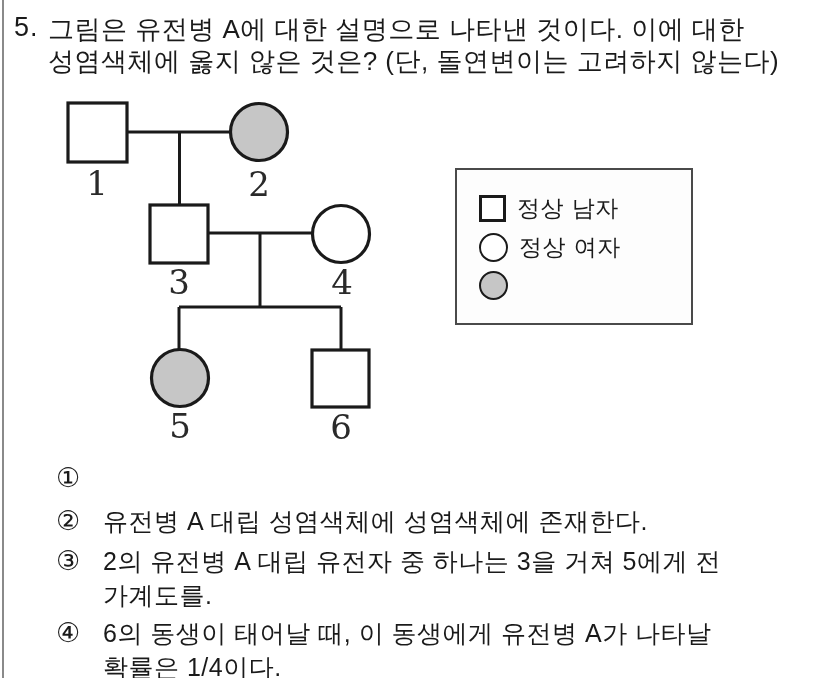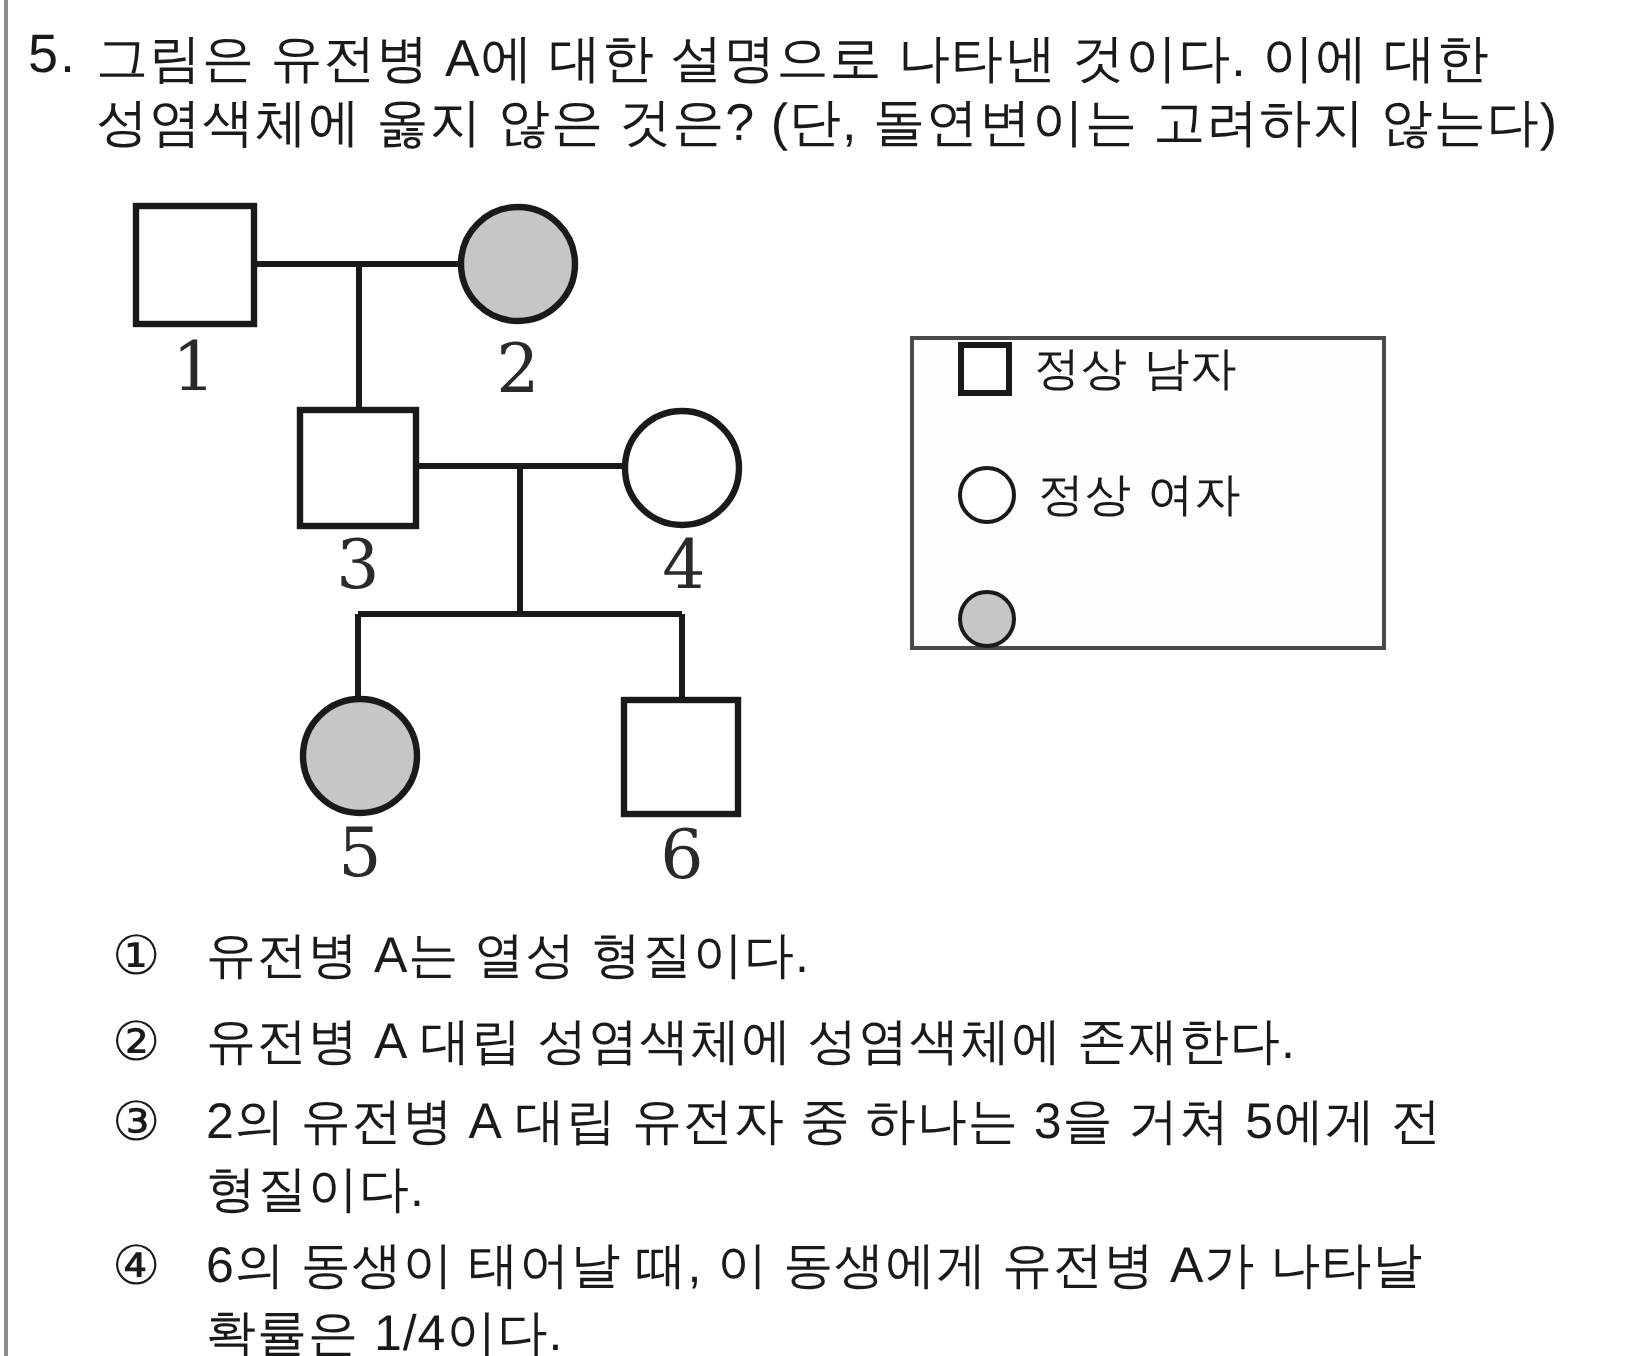--- a/index.html
+++ b/index.html
@@ -59,21 +59,21 @@
   .legend-box {
     position: absolute;
     left: 455px; top: 168px;
     width: 238px; height: 157px;
     border: 2px solid #4a4a4a;
     background: #fdfdfd;
     display: flex;
     flex-direction: column;
     justify-content: center;
     padding-left: 22px;
-    gap: 32px;
+    gap: 8px;
   }
   .legend-row { display: flex; align-items: center; gap: 11px; }
   .legend-row .sym-square {
     width: 27px; height: 27px;
     border: 3px solid #1a1a1a;
     background: #ffffff;
     flex: 0 0 auto;
   }
   .legend-row .sym-circle {
     width: 29px; height: 29px;
@@ -162,37 +162,34 @@
       <span class="sym-circle"></span>
       <span class="legend-label">정상 여자</span>
     </div>
     <div class="legend-row">
       <span class="sym-circle affected"></span>
     </div>
   </div>
 
   <div class="option opt-1">
     <span class="opt-marker">①</span>
-    <div class="opt-lines">
-      <div class="opt-line">유전병 A는 열성 형질이다.</div>
-    </div>
   </div>
 
   <div class="option opt-2">
     <span class="opt-marker">②</span>
     <div class="opt-lines">
       <div class="opt-line">유전병 A 대립 성염색체에 성염색체에 존재한다.</div>
     </div>
   </div>
 
   <div class="option opt-3">
     <span class="opt-marker">③</span>
     <div class="opt-lines">
       <div class="opt-line">2의 유전병 A 대립 유전자 중 하나는 3을 거쳐 5에게 전</div>
-      <div class="opt-line">형질이다.</div>
+      <div class="opt-line">가계도를.</div>
     </div>
   </div>
 
   <div class="option opt-4">
     <span class="opt-marker">④</span>
     <div class="opt-lines">
       <div class="opt-line">6의 동생이 태어날 때, 이 동생에게 유전병 A가 나타날</div>
       <div class="opt-line">확률은 1/4이다.</div>
     </div>
   </div>

